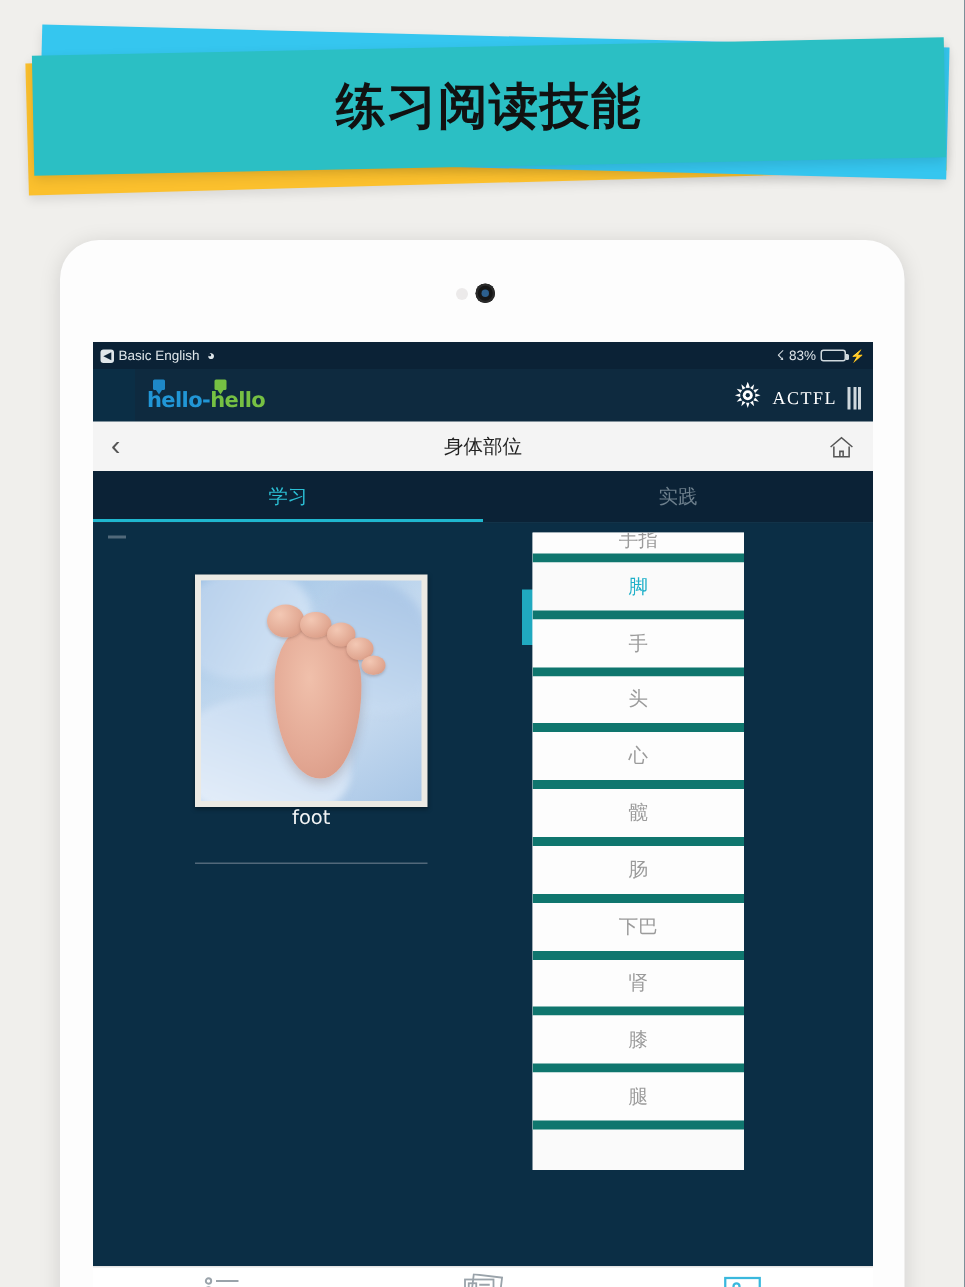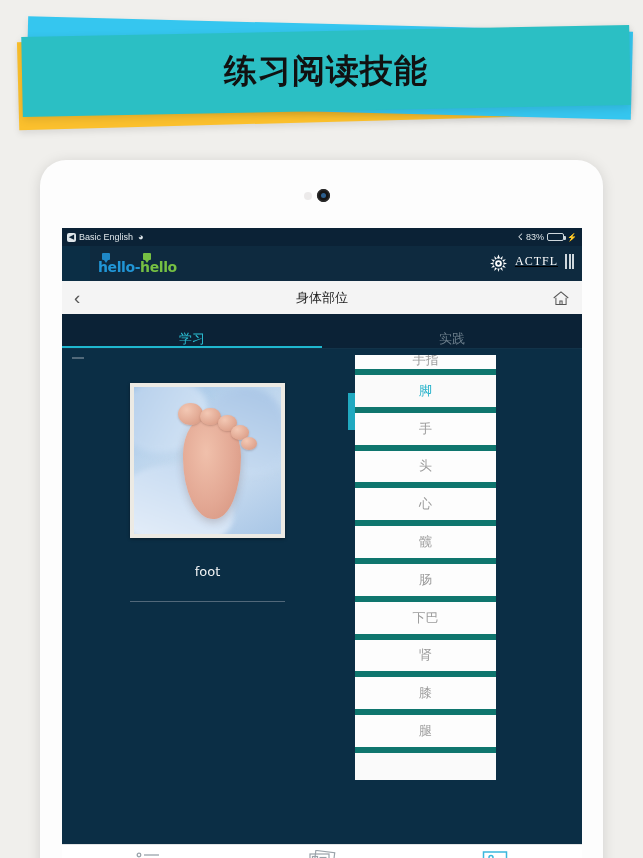--- a/index.html
+++ b/index.html
@@ -112,21 +112,21 @@
   }
   .logo-a { color:#2196d6; }
   .logo-dash { color:#2196d6; }
   .logo-b { color:#76c043; }
   .bub { position:absolute; width:8px; height:7px; border-radius:1px; }
   .bub-1 { left:4px; top:-1px; background:#1e88c7; }
   .bub-1::after{content:"";position:absolute;left:2px;top:7px;border-left:2px solid transparent;border-right:2px solid transparent;border-top:3px solid #1e88c7;}
   .bub-2 { left:45px; top:-1px; background:#76c043; }
   .bub-2::after{content:"";position:absolute;left:2px;top:7px;border-left:2px solid transparent;border-right:2px solid transparent;border-top:3px solid #76c043;}
 
-  .appbar-right { margin-left:auto; display:flex; align-items:flex-start; gap:7px;text-decoration:underline; }
+  .appbar-right { margin-left:auto; display:flex; align-items:flex-end; gap:7px; }
   .actfl-mark { width:19px; height:19px; position:relative; }
   .actfl-text {
     color:#fff; font-size:12px; letter-spacing:1px;
     font-family:"Liberation Serif", serif;
   }
   .hamburger { display:flex; gap:1.5px; }
   .hamburger i { display:block; width:2px; height:15px; background:#cfd8dd; }
 
   
   .navbar {
@@ -138,21 +138,20 @@
     position:absolute; left:0; right:0; text-align:center;
     font-size:13px; color:#222;
     font-family:"DejaVu Sans", sans-serif;
   }
   .nav-home { margin-left:auto; position:relative; z-index:2; width:18px; height:16px; }
 
   
   .tabs {
     height:35px; background:#0b2236; display:flex;
     border-bottom:1px solid #123349;
-    align-items:flex-end;
   }
   .tab {
     flex:1; display:flex; align-items:center; justify-content:center;
     font-size:13px; color:#6d7f8c; position:relative;
     font-family:"DejaVu Sans", sans-serif; cursor:pointer;
   }
   .tab.active { color:#2bbfd4; }
   .tab.active::after {
     content:""; position:absolute; left:0; right:0; bottom:0;
     height:2px; background:#1fb7cf;
@@ -192,21 +191,21 @@
   .toe { position:absolute; border-radius:50%;
     background:radial-gradient(ellipse at 35% 30%, #f3c8b4, #dfa48e 70%, #cf8f78);
     box-shadow:0 1px 2px rgba(90,50,40,0.25); }
   .t1{left:30%;top:11%;width:17%;height:15%;}
   .t2{left:45%;top:14%;width:14%;height:12%;}
   .t3{left:57%;top:19%;width:13%;height:11%;}
   .t4{left:66%;top:26%;width:12%;height:10%;}
   .t5{left:73%;top:34%;width:11%;height:9%;}
 
   .word {
-    margin-top:26px; font-size:13px; color:#f2f4f5;
+    font-size:13px; color:#f2f4f5;
     font-family:"DejaVu Sans", sans-serif;
   }
   .divider {
     margin:22px auto 0; width:155px; height:1px; background:#52687a;
   }
 
   
   .list-wrap {
     position:absolute; left:293px; top:6px;
     width:141px; height:425px;

